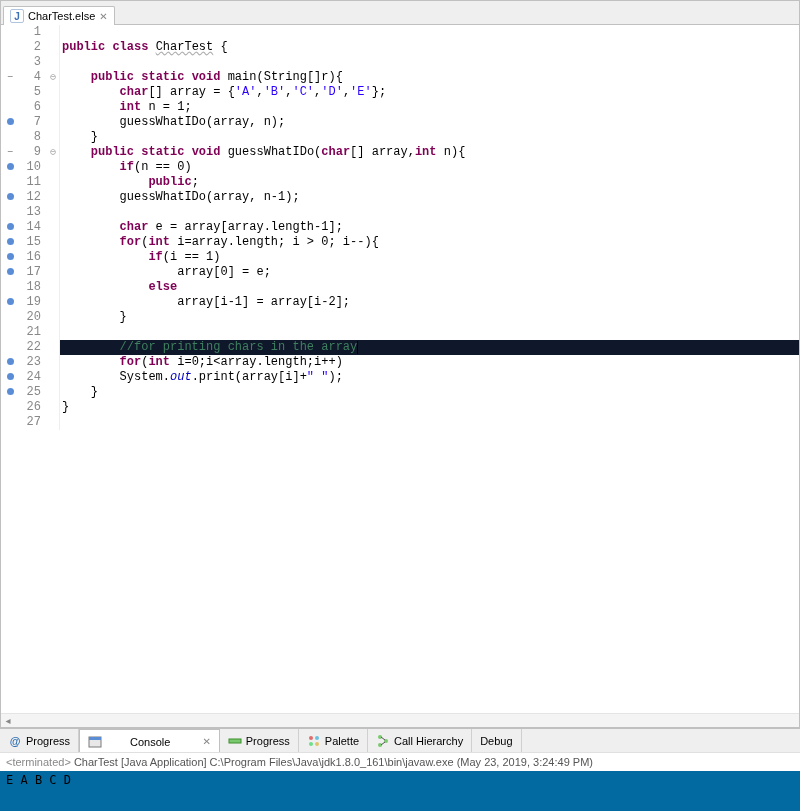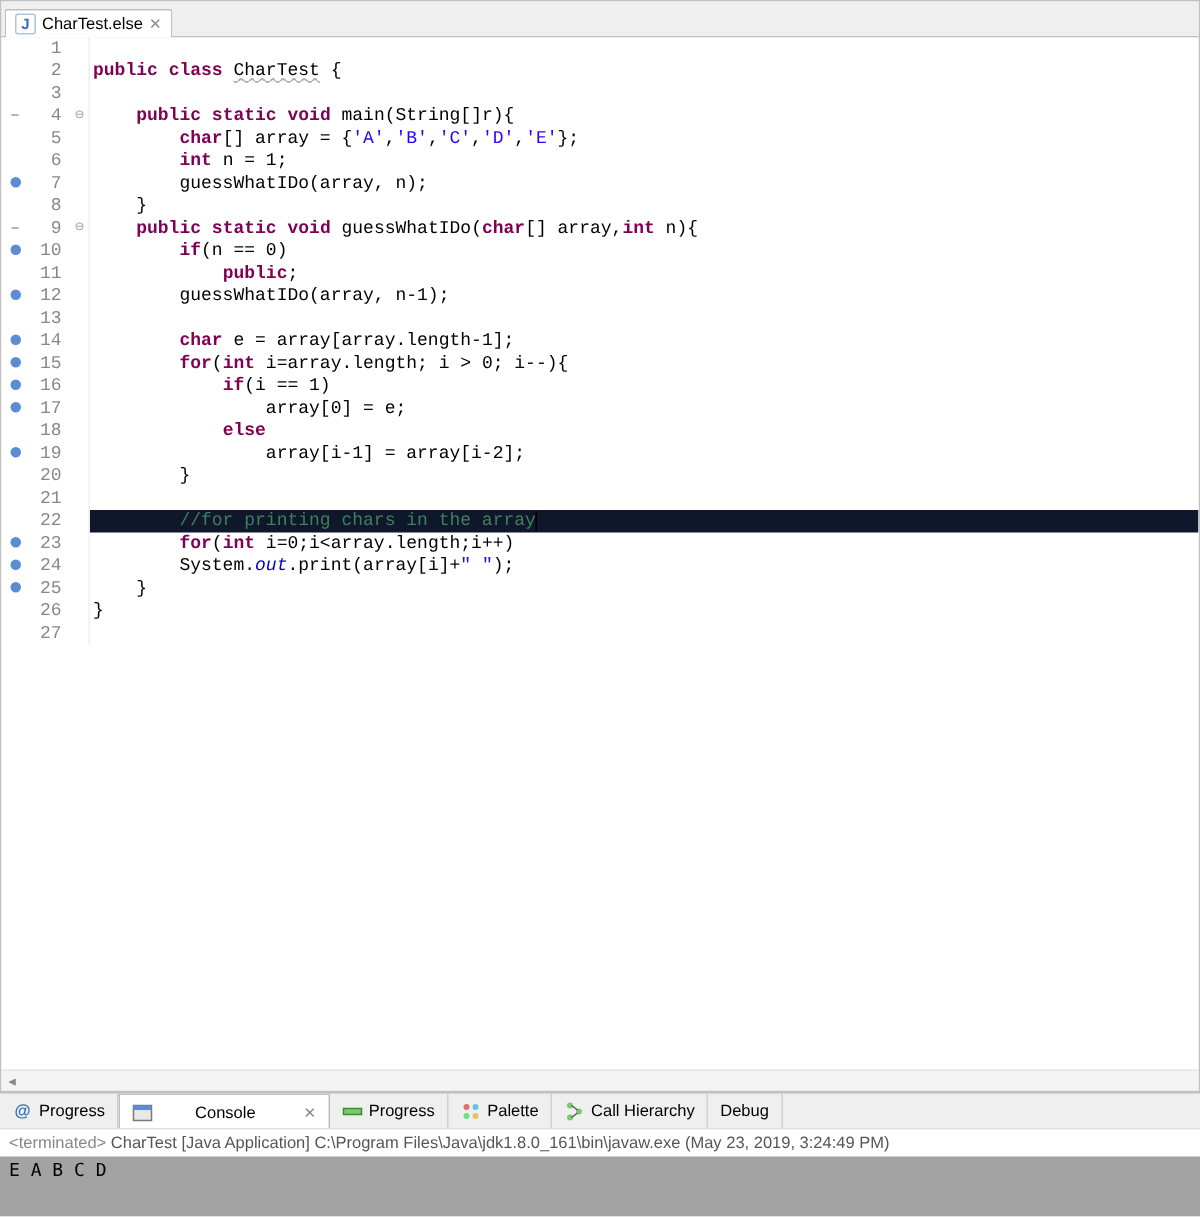--- a/index.html
+++ b/index.html
@@ -148,21 +148,21 @@
 }
 .console-status {
   background:#fff;
   font-size:11px;
   padding:3px 6px;
   border-top:1px solid #e0e0e0;
   color:#555;
 }
 .console-status .term { color:#888; }
 .console-output {
-  background:#a3a3a3;
+  background:#0369a1;
   font-family: Consolas, monospace;
   font-size:12px;
   padding:2px 6px 10px;
   height:40px;
 }
 .hscroll { height:14px; background:#f4f4f4; border-top:1px solid #e4e4e4; display:flex; align-items:center; }
 .hscroll .arrow { width:14px;text-align:center;color:#888;font-size:10px; }
 </style>
 </head>
 <body>

